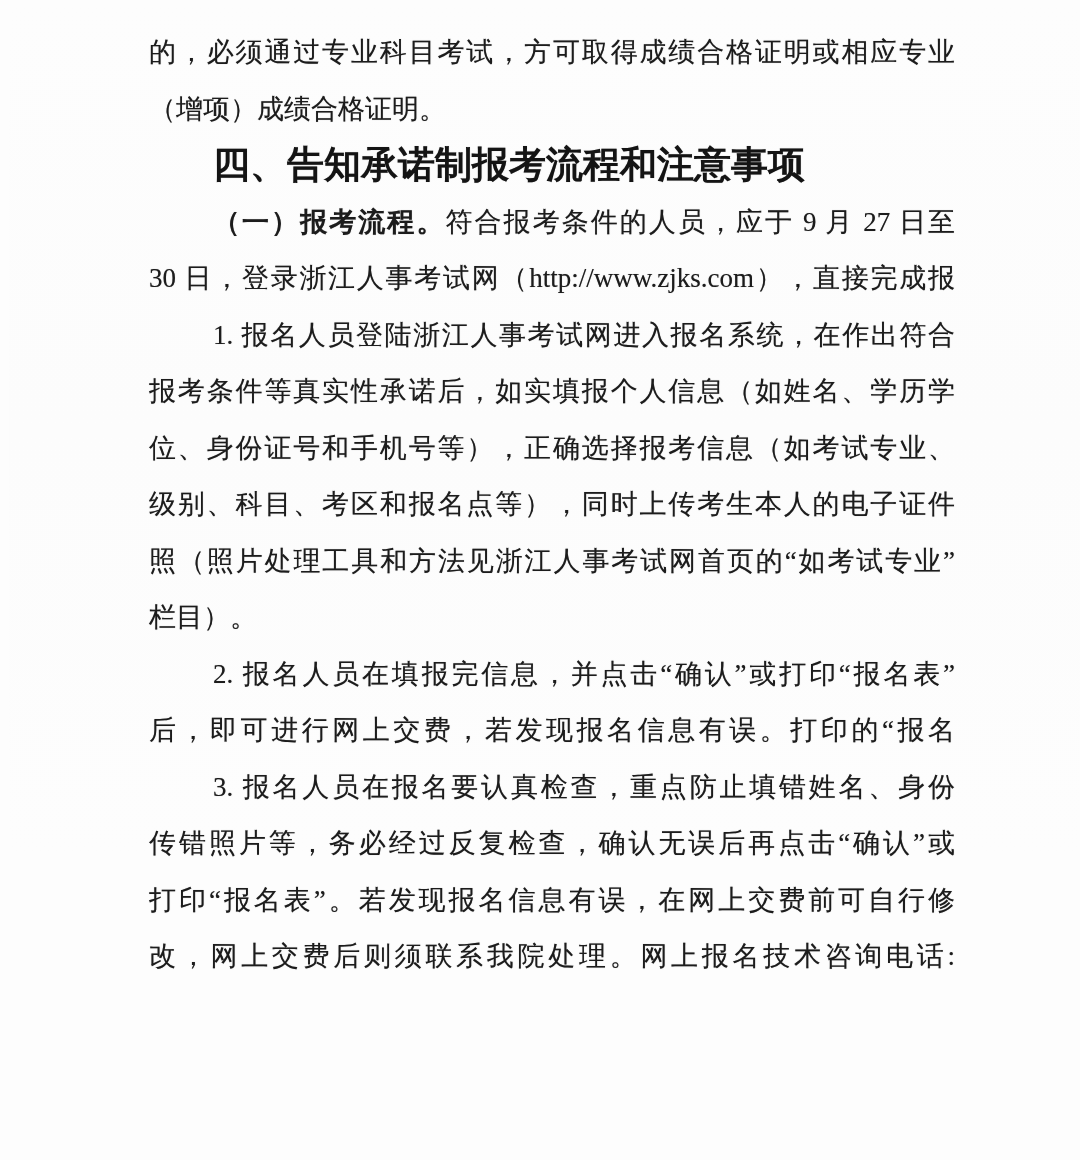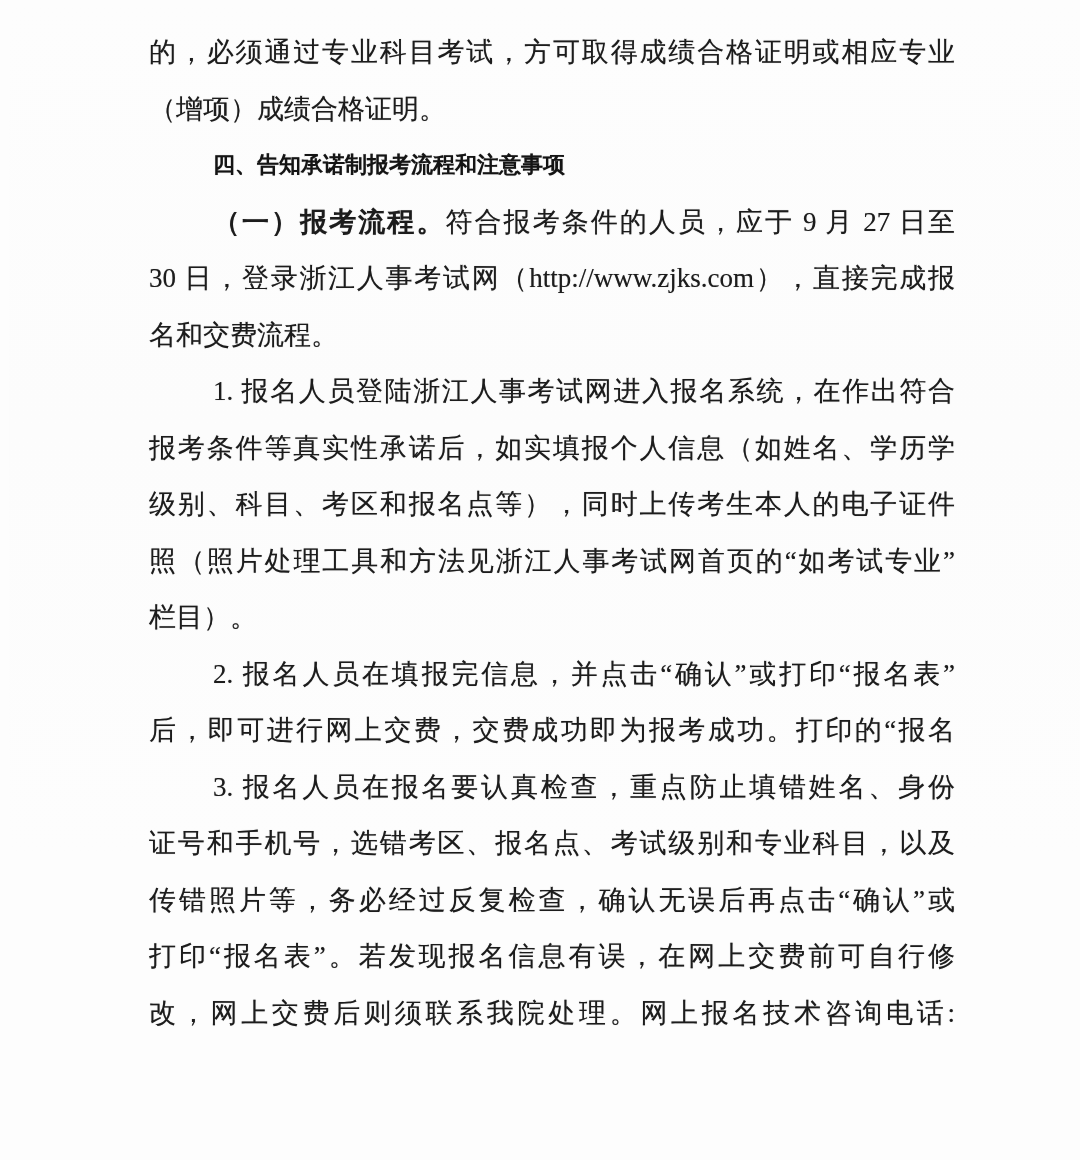--- a/index.html
+++ b/index.html
@@ -32,42 +32,41 @@
     text-align-last:justify;
     text-justify:inter-character;
     text-shadow:0 0 0.7px rgba(45,45,45,0.55);
     white-space:normal;
   }
   .line.end { text-align-last:left; }
   .line.indent { text-indent:64px; }
   .line.heading {
     font-family:Liberation Sans, sans-serif;
     font-weight:bold;
-    font-size:22px;
+    font-size:37px;
     color:#141414;
   }
   .b { font-weight:bold; }
 </style>
 </head>
 <body>
 
 <div class="page">
   <div class="doc">
       <div class="line"><span>的，必须通过专业科目考试，方可取得成绩合格证明或相应专业</span></div>
       <div class="line end"><span>（增项）成绩合格证明。</span></div>
       <div class="line end indent heading"><span class="b">四、告知承诺制报考流程和注意事项</span></div>
       <div class="line indent"><span class="b">（一）报考流程。</span><span>符合报考条件的人员，应于 9 月 27 日至</span></div>
       <div class="line"><span>30 日，登录浙江人事考试网（http://www.zjks.com），直接完成报</span></div>
-      <div class="line end"><span>名和交费流程。</span></div>
       <div class="line indent"><span>1. 报名人员登陆浙江人事考试网进入报名系统，在作出符合</span></div>
       <div class="line"><span>报考条件等真实性承诺后，如实填报个人信息（如姓名、学历学</span></div>
+      <div class="line"><span>位、身份证号和手机号等），正确选择报考信息（如考试专业、</span></div>
       <div class="line"><span>级别、科目、考区和报名点等），同时上传考生本人的电子证件</span></div>
       <div class="line"><span>照（照片处理工具和方法见浙江人事考试网首页的“如考试专业”</span></div>
       <div class="line end"><span>栏目）。</span></div>
       <div class="line indent"><span>2. 报名人员在填报完信息，并点击“确认”或打印“报名表”</span></div>
-      <div class="line"><span>后，即可进行网上交费，交费成功即为报考成功。打印的“报名</span></div>
+      <div class="line"><span>后，即可进行网上交费，若发现报名信息有误。打印的“报名</span></div>
       <div class="line indent"><span>3. 报名人员在报名要认真检查，重点防止填错姓名、身份</span></div>
-      <div class="line"><span>证号和手机号，选错考区、报名点、考试级别和专业科目，以及</span></div>
       <div class="line"><span>传错照片等，务必经过反复检查，确认无误后再点击“确认”或</span></div>
       <div class="line"><span>打印“报名表”。若发现报名信息有误，在网上交费前可自行修</span></div>
       <div class="line"><span>改，网上交费后则须联系我院处理。网上报名技术咨询电话:</span></div>
     </div>
 </div>
 
 </body></html>

